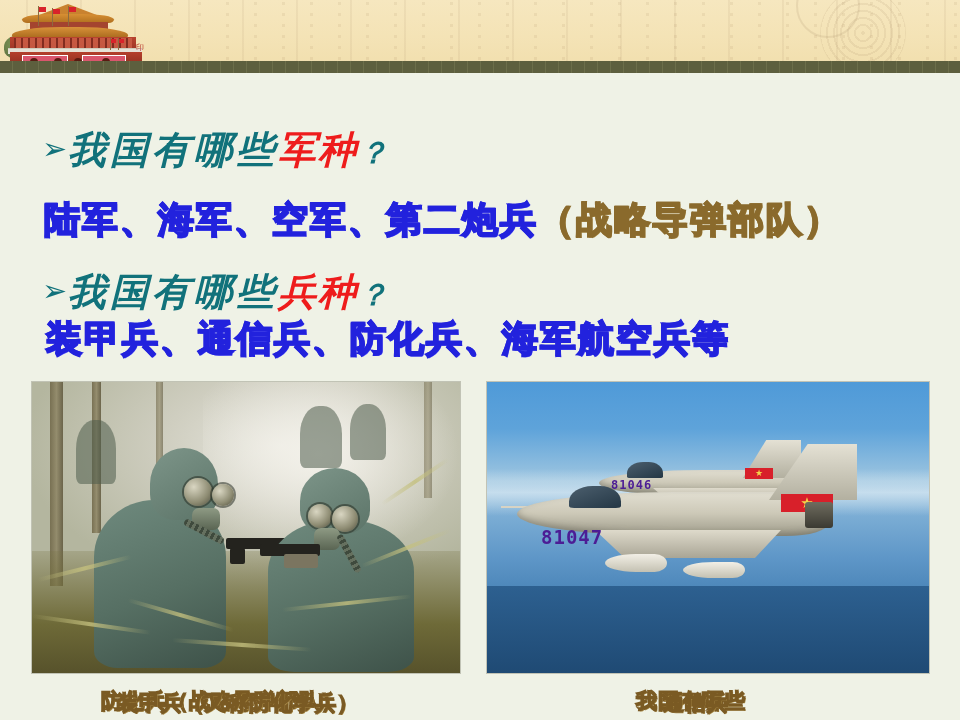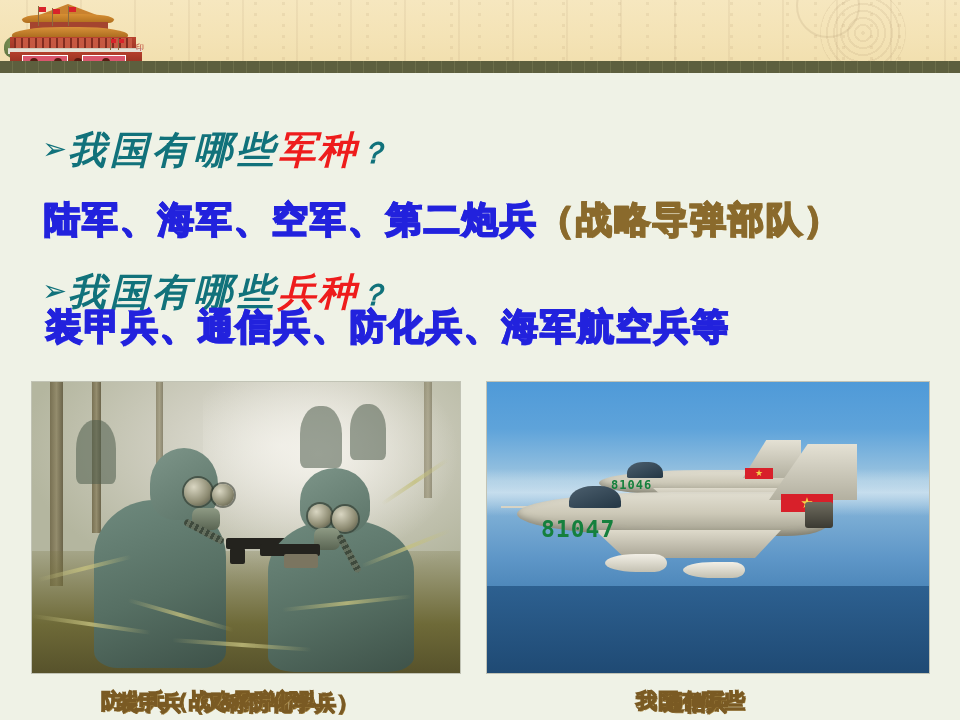--- a/index.html
+++ b/index.html
@@ -365,21 +365,21 @@
     position: absolute;
     background: #d8202a;
     display: flex; align-items: center; justify-content: center;
   }
   .star {
     color: #f3d34a;
     line-height: 1;
   }
   .tailnum {
     position: absolute;
-    color: #15803d;
+    color: #4c1d95;
     font-family: "DejaVu Sans Mono", "Liberation Mono", monospace;
     font-weight: bold;
     letter-spacing: 1px;
   }
   .pylon-tank {
     position: absolute;
     background: linear-gradient(180deg,#f2efe6,#c4c1b2);
     border-radius: 50% 20% 20% 50% / 50% 50% 50% 50%;
   }
   .exhaust {
@@ -449,21 +449,21 @@
   </div>
 
   <div class="ans-line" style="left:44px; top:129px;">
     <span class="ans-blue">陆军、海军、空军、第二炮兵</span><span class="ans-brown">（战略导弹部队）</span>
   </div>
 
   <div class="q-line q-heading" style="left:42px; top:184px;">
     <span class="bullet-arrow">➢</span><span>我国有哪些</span><span class="emph">兵种</span><span class="qmark">？</span>
   </div>
 
-  <div class="ans-line ans-blue" style="left:46px; top:236px;">装甲兵、通信兵、防化兵、海军航空兵等</div>
+  <div class="ans-line ans-blue" style="left:46px; top:248px;">装甲兵、通信兵、防化兵、海军航空兵等</div>
 </div>
 
 <div class="photo-frame" id="photo-chemical">
   <div class="chem-sky"></div>
   <div class="chem-smoke"></div>
 
   <div class="chem-tree" style="left:18px;  height:70%;"></div>
   <div class="chem-tree" style="left:60px;  height:52%; width:9px;"></div>
   <div class="chem-tree" style="left:124px; height:44%; width:7px; opacity:.6;"></div>
   <div class="chem-tree" style="left:392px; height:40%; width:8px; opacity:.5;"></div>
@@ -524,21 +524,21 @@
 
   <div class="jet">
     <div class="nose-probe" style="left:14px; top:124px; width:40px;"></div>
     <div class="fuselage" style="left:30px; top:110px; width:312px; height:44px;"></div>
     <div class="canopy" style="left:82px; top:104px; width:52px; height:22px;"></div>
     <div class="tailfin" style="left:282px; top:62px; width:88px; height:56px; clip-path:polygon(44% 0,100% 0,100% 100%,0 100%);"></div>
     <div class="wing" style="left:108px; top:148px; width:186px; height:28px; clip-path:polygon(0 0,100% 0,86% 100%,16% 100%);"></div>
     <div class="roundel" style="left:294px; top:112px; width:52px; height:18px;">
       <span class="star" style="font-size:15px;">★</span>
     </div>
-    <div class="tailnum" style="left:54px; top:134px; font-size:23px;text-align:center;">81047</div>
+    <div class="tailnum" style="left:54px; top:144px; font-size:19px;text-align:center;">81047</div>
     <div class="pylon-tank" style="left:118px; top:172px; width:62px; height:18px;"></div>
     <div class="pylon-tank" style="left:196px; top:180px; width:62px; height:16px;"></div>
     <div class="exhaust" style="left:318px; top:120px; width:28px; height:26px;"></div>
   </div>
 </div>
 
 <div class="caption" style="left:101px; top:687px;">防化兵（战略导弹部队）</div>
 <div class="caption" style="left:117px; top:689px;">装甲兵（又称防化学兵）</div>
 
 <div class="caption" style="left:636px; top:687px;">我国有哪些</div>

